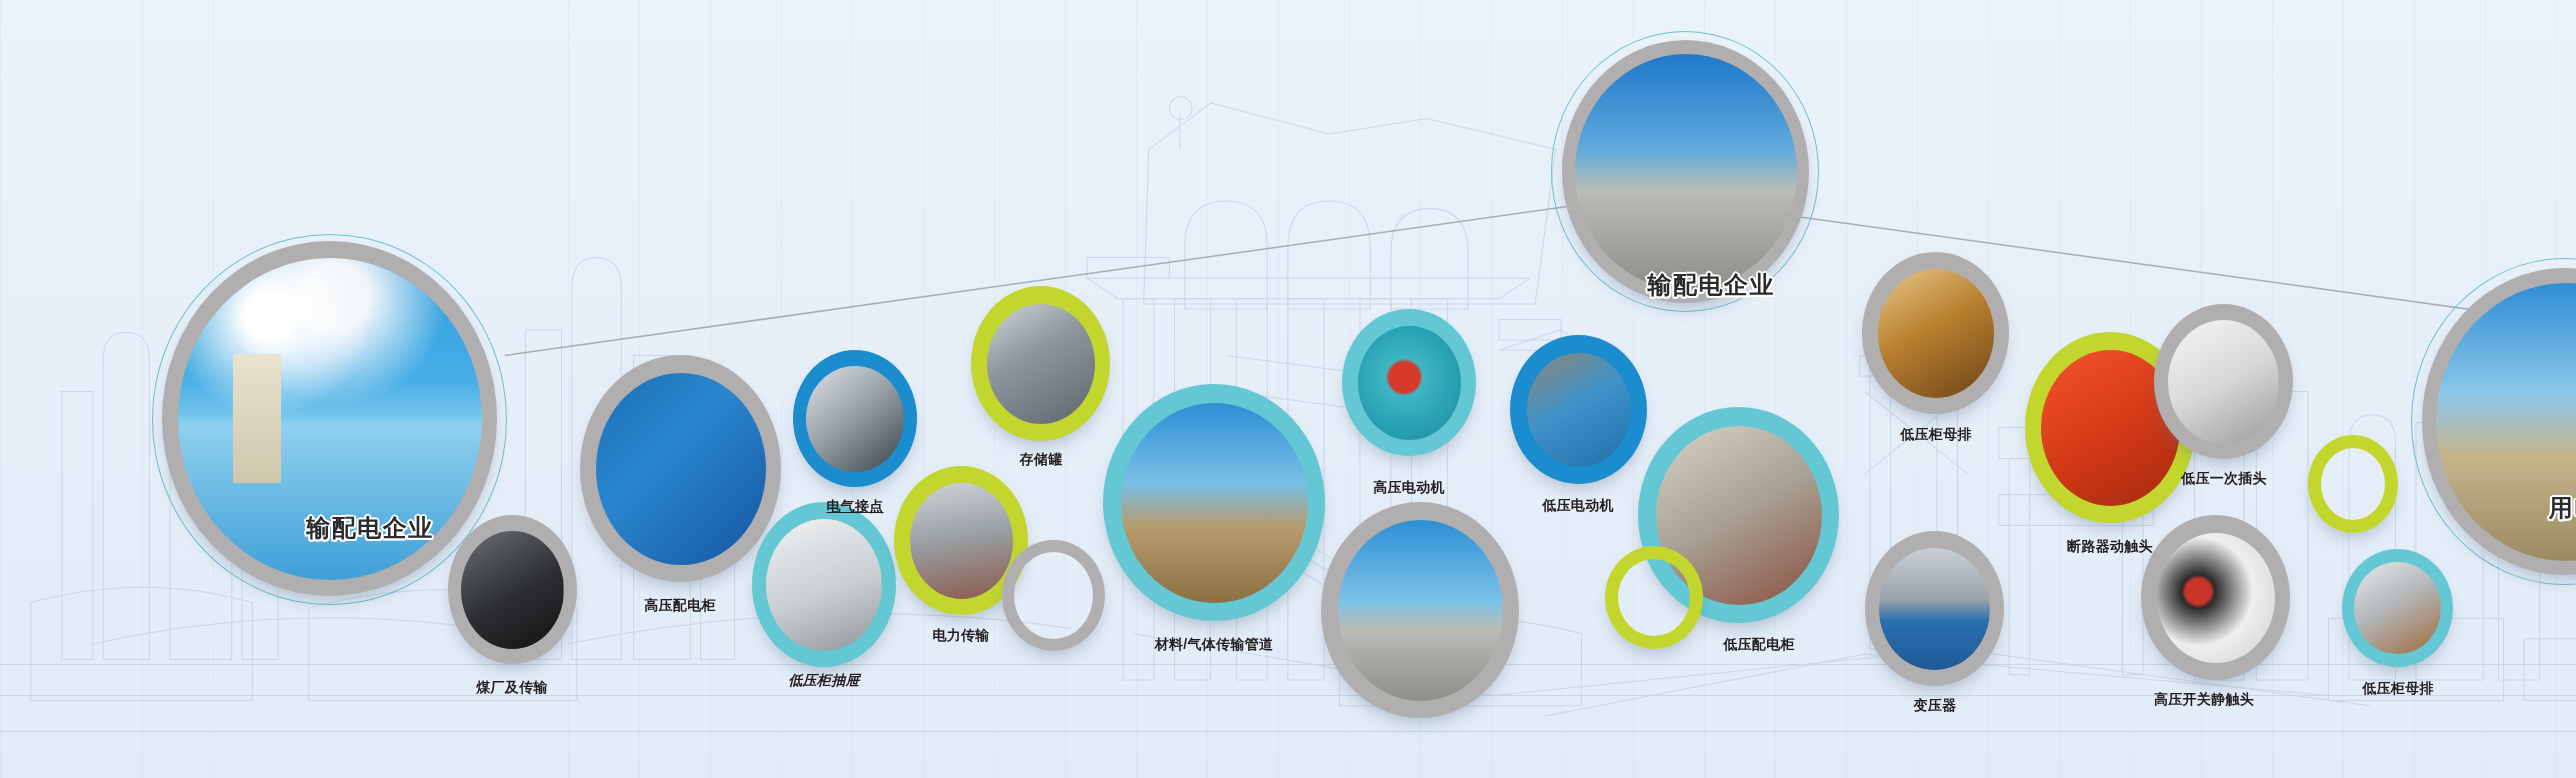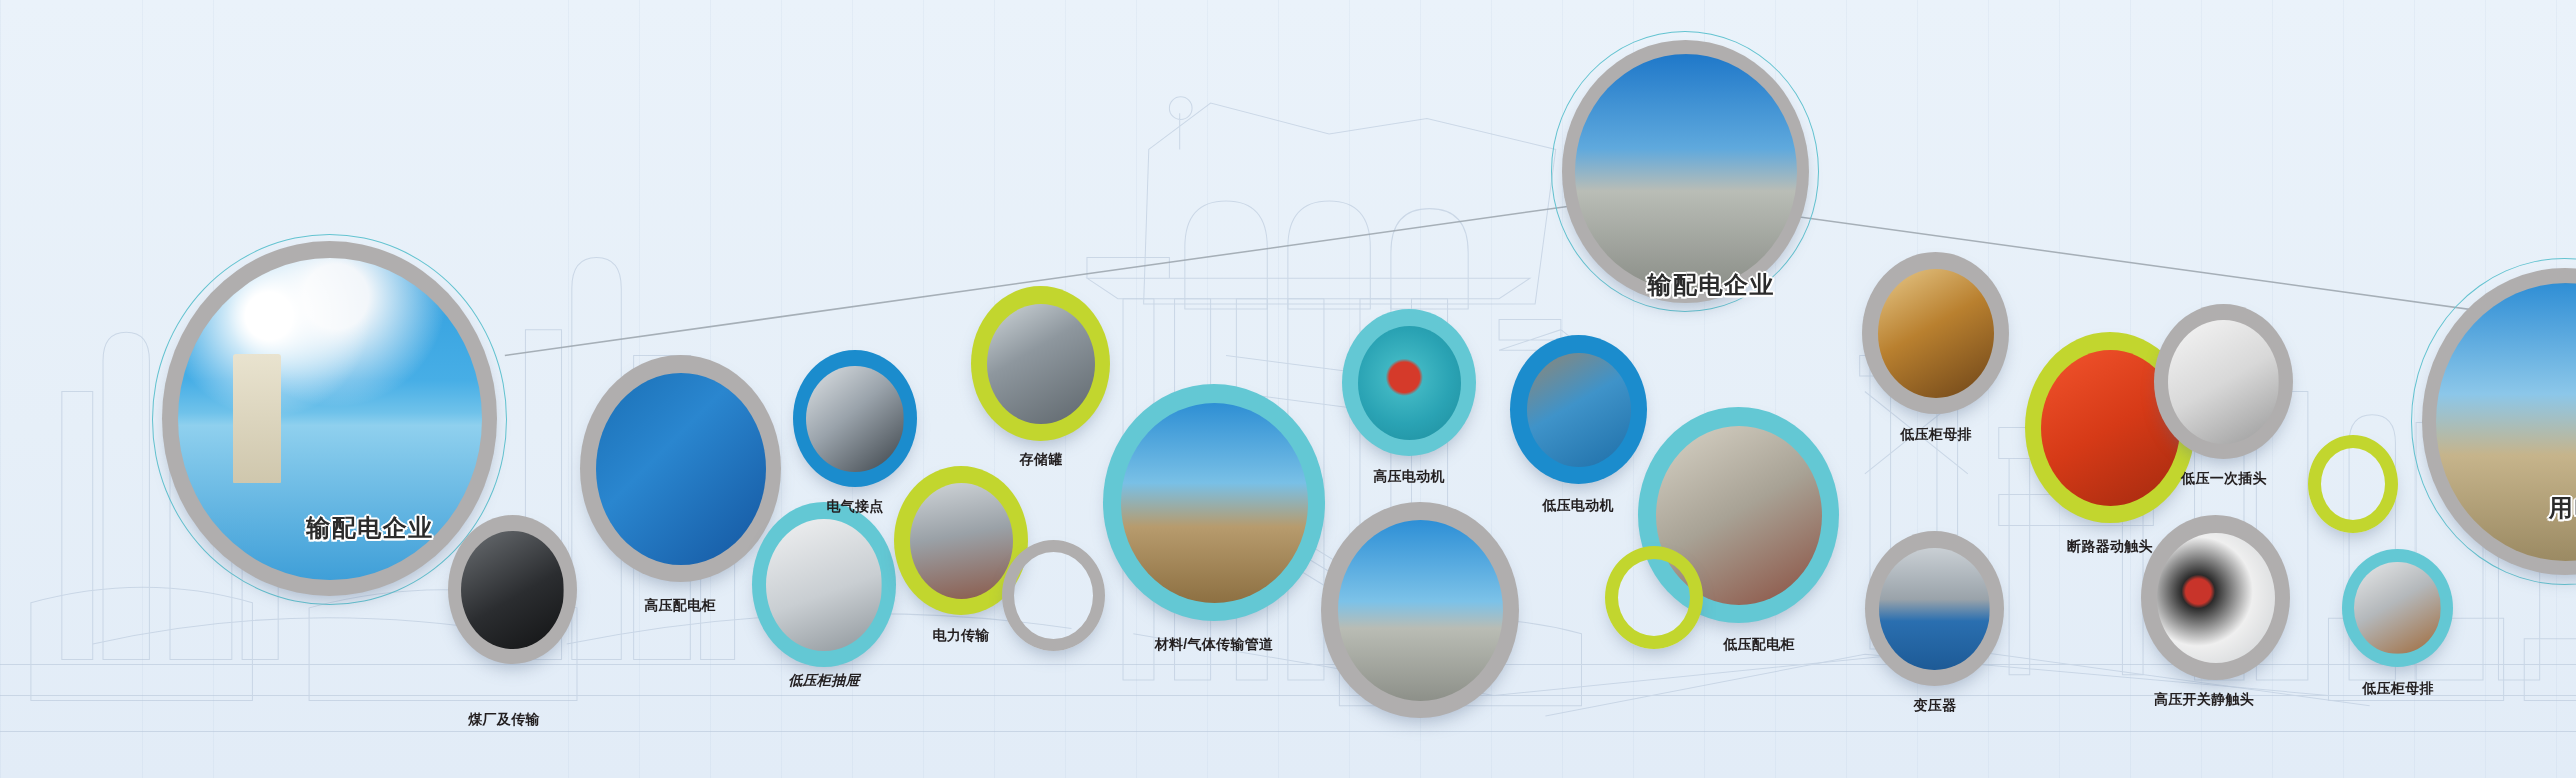--- a/index.html
+++ b/index.html
@@ -182,42 +182,42 @@
     <div class="ring" style="width:286px;height:307px;left:11.3px;top:10.3px;background:#b0aeae;">
       <div class="photo ph-userplant" style="left:13.4px;top:14.4px;right:13.4px;bottom:14.4px;"></div>
     </div>
     <div class="hero-label" style="top:234px;left:48%;">用电企业</div>
   </div>
 
   <div class="node" style="left:448px;top:515px;width:129px;height:149px;">
     <div class="ring" style="width:129px;height:149px;background:#b0aeae;">
       <div class="photo ph-coal" style="left:13.4px;top:15.5px;right:13.4px;bottom:15.5px;"></div>
     </div>
-    <div class="caption small" style="left:56px;top:164px;margin-top:32px;">煤厂及传输</div>
+    <div class="caption small" style="left:64px;top:164px;">煤厂及传输</div>
   </div>
 
   <div class="node" style="left:580px;top:355px;width:201px;height:227px;">
     <div class="ring" style="width:201px;height:227px;background:#b0aeae;">
       <div class="photo ph-switchgear-hv" style="left:15.5px;top:17.5px;right:15.5px;bottom:17.5px;"></div>
     </div>
     <div class="caption small" style="left:100px;top:242px;">高压配电柜</div>
   </div>
 
   <div class="node" style="left:752px;top:502px;width:144px;height:165px;">
     <div class="ring" style="width:144px;height:165px;background:#63c8d4;">
       <div class="photo ph-drawer" style="left:14.4px;top:16.5px;right:14.4px;bottom:16.5px;"></div>
     </div>
     <div class="caption small" style="left:72px;top:170px;font-style:italic;">低压柜抽屉</div>
   </div>
 
   <div class="node" style="left:793px;top:350px;width:124px;height:137px;">
     <div class="ring" style="width:124px;height:137px;background:#1b8ccd;">
       <div class="photo ph-contacts" style="left:13.4px;top:15.5px;right:13.4px;bottom:15.5px;"></div>
     </div>
-    <div class="caption small" style="left:62px;top:148px;">电气接点</div>
+    <div class="caption small" style="left:62px;top:148px;text-decoration:underline;">电气接点</div>
   </div>
 
   <div class="node" style="left:894px;top:466px;width:134px;height:149px;">
     <div class="ring" style="width:134px;height:149px;background:#c2d62e;">
       <div class="photo ph-transmission" style="left:15.5px;top:16.5px;right:15.5px;bottom:16.5px;"></div>
     </div>
     <div class="caption small" style="left:67px;top:161px;">电力传输</div>
   </div>
 
   <div class="node" style="left:971px;top:286px;width:139px;height:155px;">
@@ -241,21 +241,21 @@
   <div class="node" style="left:1321px;top:502px;width:198px;height:216px;">
     <div class="ring" style="width:198px;height:216px;background:#b0aeae;">
       <div class="photo ph-plant" style="left:16.5px;top:17.5px;right:16.5px;bottom:17.5px;"></div>
     </div>
   </div>
 
   <div class="node" style="left:1342px;top:309px;width:134px;height:147px;">
     <div class="ring" style="width:134px;height:147px;background:#63c8d4;">
       <div class="photo ph-hvmotor" style="left:15.5px;top:16.5px;right:15.5px;bottom:16.5px;"></div>
     </div>
-    <div class="caption small" style="left:67px;top:159px;">高压电动机</div>
+    <div class="caption small" style="left:67px;top:170px;">高压电动机</div>
   </div>
 
   <div class="node" style="left:1510px;top:335px;width:137px;height:149px;">
     <div class="ring" style="width:137px;height:149px;background:#1b8ccd;">
       <div class="photo ph-lvmotor" style="left:16.5px;top:17.5px;right:16.5px;bottom:17.5px;"></div>
     </div>
     <div class="caption small" style="left:68px;top:162px;">低压电动机</div>
   </div>
 
   <div class="node" style="left:1638px;top:407px;width:201px;height:216px;">

